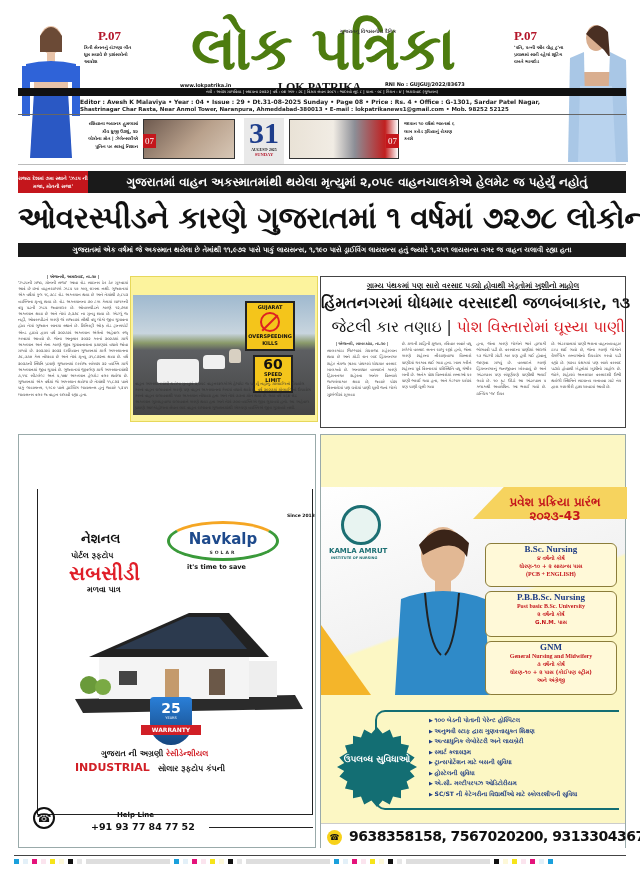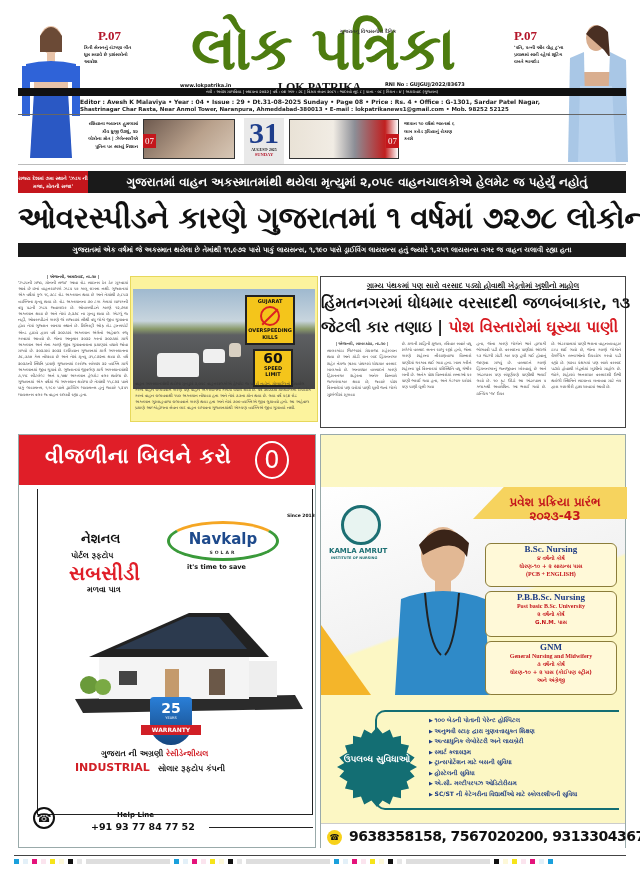--- a/index.html
+++ b/index.html
@@ -35,34 +35,34 @@
 
 .redtag{left:18px;top:171px;width:70px;height:22px;background:#c4161c;color:#fff;font-size:5px;line-height:8px;text-align:center;padding-top:3px;font-weight:bold}
 .kicker{left:88px;top:171px;width:538px;height:22px;background:#1a1a1a;color:#fff;font-size:12px;line-height:22px;text-align:center;font-weight:bold}
 .headline{left:18px;top:195px;width:608px;height:46px;font-size:30px;font-weight:bold;line-height:46px;text-align:center;white-space:nowrap;letter-spacing:-.5px}
 .subbar{left:18px;top:243px;width:608px;height:14px;background:#1a1a1a;color:#fff;font-size:7px;line-height:14px;text-align:center;font-weight:bold}
 
 .col-text{font-size:4px;line-height:6.2px;color:#333;text-align:justify}
 .art1{left:18px;top:274px;width:110px;height:152px;overflow:hidden}
 .byline{font-size:4px;text-align:center;font-weight:bold;margin-bottom:1px}
 .art1-img-wrap{left:130px;top:276px;width:188px;height:146px;background:#fcf39d;border:1px solid #e7d85b}
-.road{position:absolute;left:2px;top:12px;width:182px;height:100px;background:linear-gradient(180deg,#9fb9cf 0%,#c8d5de 32%,#8a9a6a 40%,#5d5f62 46%,#444 100%)}
+.road{position:absolute;left:2px;top:18px;width:182px;height:120px;background:linear-gradient(180deg,#9fb9cf 0%,#c8d5de 32%,#8a9a6a 40%,#5d5f62 46%,#444 100%)}
 .sign1{position:absolute;left:112px;top:6px;width:50px;height:50px;background:#f4c51b;border:2px solid #222;font-size:5px;font-weight:bold;text-align:center;line-height:7px;padding-top:1px}
 .nocar{width:20px;height:20px;border:2px solid #d22;border-radius:50%;margin:1px auto;position:relative}
 .nocar:after{content:"";position:absolute;left:7px;top:-2px;width:2px;height:22px;background:#d22;transform:rotate(45deg)}
 .sign2{position:absolute;left:120px;top:60px;width:40px;height:38px;background:#f4c51b;border:2px solid #222;text-align:center;font-weight:bold}
 .sign2 .n{font-size:14px;line-height:14px}
 .sign2 .t{font-size:5px;line-height:6px}
 .car{position:absolute;background:#f0f0f0;border-radius:4px 4px 2px 2px}
 .art1-caption{position:absolute;left:4px;top:104px;width:178px;font-size:4px;line-height:6px;color:#333}
 
 .art2{left:320px;top:276px;width:306px;height:152px;border:1px solid #444}
 .art2-kicker{position:absolute;left:0;top:4px;width:100%;text-align:center;font-size:7.5px;text-decoration:underline;font-weight:bold;color:#222}
 .art2-head1{position:absolute;left:0;top:15px;width:100%;text-align:center;font-size:15.5px;font-weight:bold;line-height:22px;white-space:nowrap}
-.art2-head2{position:absolute;left:0;top:39px;width:100%;text-align:left;font-size:15.5px;font-weight:bold;line-height:22px;white-space:nowrap}
+.art2-head2{position:absolute;left:0;top:39px;width:100%;text-align:right;font-size:15.5px;font-weight:normal;line-height:22px;white-space:nowrap}
 .art2-head2 .red{color:#d71920}
 .art2-cols{position:absolute;left:6px;top:64px;width:294px;display:flex;gap:5px}
 .art2-cols .col-text{flex:1}
 
 .solar{left:18px;top:434px;width:298px;height:414px;border:1px solid #9aa;background:#fff}
 .solar-top{position:absolute;left:0;top:0;width:100%;height:50px;background:#e01e28;color:#fff}
 .solar-top .t{position:absolute;left:26px;top:9px;font-size:21px;font-weight:bold;letter-spacing:.5px}
 .zero{position:absolute;left:236px;top:6px;width:34px;height:38px;border:2px solid #fff;border-radius:50%;font-size:24px;line-height:34px;text-align:center;color:#fff}
 .inner-frame{position:absolute;left:18px;top:54px;width:276px;height:326px;border-left:1px solid #222;border-bottom:1px solid #222;border-right:1px solid #222}
 .since{position:absolute;left:268px;top:78px;font-size:4.5px;font-weight:bold}
@@ -214,24 +214,20 @@
   </div>
   <div class="art2-cols">
     <div class="col-text"><div class="byline">| એજન્સી, સાબરકાંઠા, તા.૩૦ |</div><span>સાબરકાંઠા જિલ્લામાં મેઘરાજા મહેરબાન થયા છે અને મોડી રાત બાદ હિંમતનગર શહેર તેમજ ગ્રામ્ય પંથકમાં ધોધમાર વરસાદ ખાબક્યો છે. અનરાધાર વરસાદને કારણે હિંમતનગર શહેરના અનેક વિસ્તારો જળબંબાકાર થયા છે, જ્યારે પોશ વિસ્તારોમાં પણ ઘરોમાં પાણી ઘૂસી જતાં લોકો મુશ્કેલીમાં મૂકાયા</span></div>
     <div class="col-text">છે. મળતી માહિતી મુજબ, રવિવાર સવારે વધુ મળેલો વરસાદ સતત ચાલુ રહ્યો હતો, જેના કારણે શહેરના નીચાણવાળા વિસ્તારો પાણીમાં ગરકાવ થઈ ગયા હતા. ખાસ કરીને શહેરના પૂર્વ વિસ્તારમાં પરિસ્થિતિ વધુ ગંભીર બની છે. અનેક પોશ વિસ્તારોમાં રસ્તાઓ પર પાણી ભરાઈ ગયા હતા, અને કેટલાક ઘરોમાં પણ પાણી ઘૂસી ગયા</div>
     <div class="col-text">હતા, જેના કારણે લોકોને ભારે હાલાકી ભોગવવી પડી છે. વરસાદના પાણીમાં અંદાજે ૧૩ જેટલી મોટી કાર પણ ડૂબી ગઈ હોવાનું જાણવા મળ્યું છે. વરસાદને કારણે હિંમતનગરનું જનજીવન ખોરવાયું છે અને અંડરપાસ પણ સંપૂર્ણપણે પાણીથી ભરાઈ ગયો છે. ૧૦ ફૂટ ઊંડો આ અંડરપાસ ૫ કલાકથી અવરોધિત. આ ભરાઈ ગયો છે. ઇન્ચિંગ 'જ' ઉપર</div>
     <div class="col-text">છે. અંડરપાસમાં પાણી ભરાતા વાહનવ્યવહાર ઠપ્પ થઈ ગયો છે, જેના કારણે લોકોને વૈકલ્પિક રસ્તાઓનો ઉપયોગ કરવો પડી રહ્યો છે. ગ્રામ્ય પંથકમાં પણ સારો વરસાદ પડ્યો હોવાથી ખેડૂતોમાં ખુશીનો માહોલ છે. જોકે, શહેરમાં અનરાધાર વરસાદથી ઉભી થયેલી સ્થિતિને સામાન્ય બનાવવા માટે તંત્ર દ્વારા કામગીરી હાથ ધરવામાં આવી છે.</div>
   </div>
 </div>
 
 <div class="abs solar">
-  <div class="solar-top">
-    <div class="t">વીજળીના બિલને કરો</div>
-    <div class="zero">0</div>
-  </div>
   <div class="inner-frame"></div>
   <div class="since">Since 2013</div>
   <div class="navkalp">
     <div class="n">Navkalp</div>
     <div class="s">SOLAR</div>
   </div>
   <div class="tagline2">it's time to save</div>
   <div class="nat1">નેશનલ</div>
   <div class="nat2">પોર્ટલ રૂફટોપ</div>
   <div class="nat3">સબસીડી</div>

